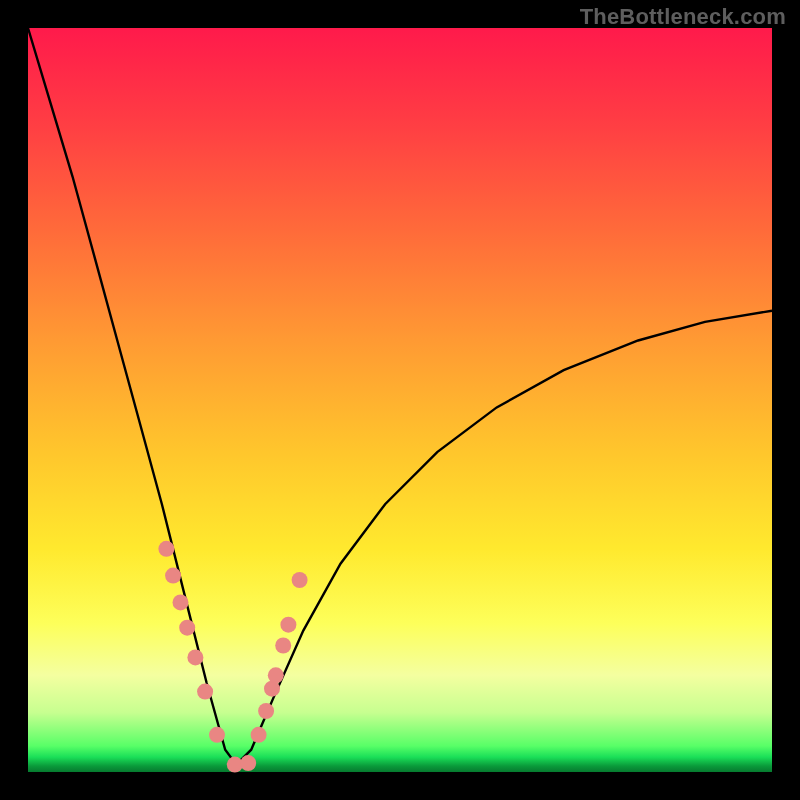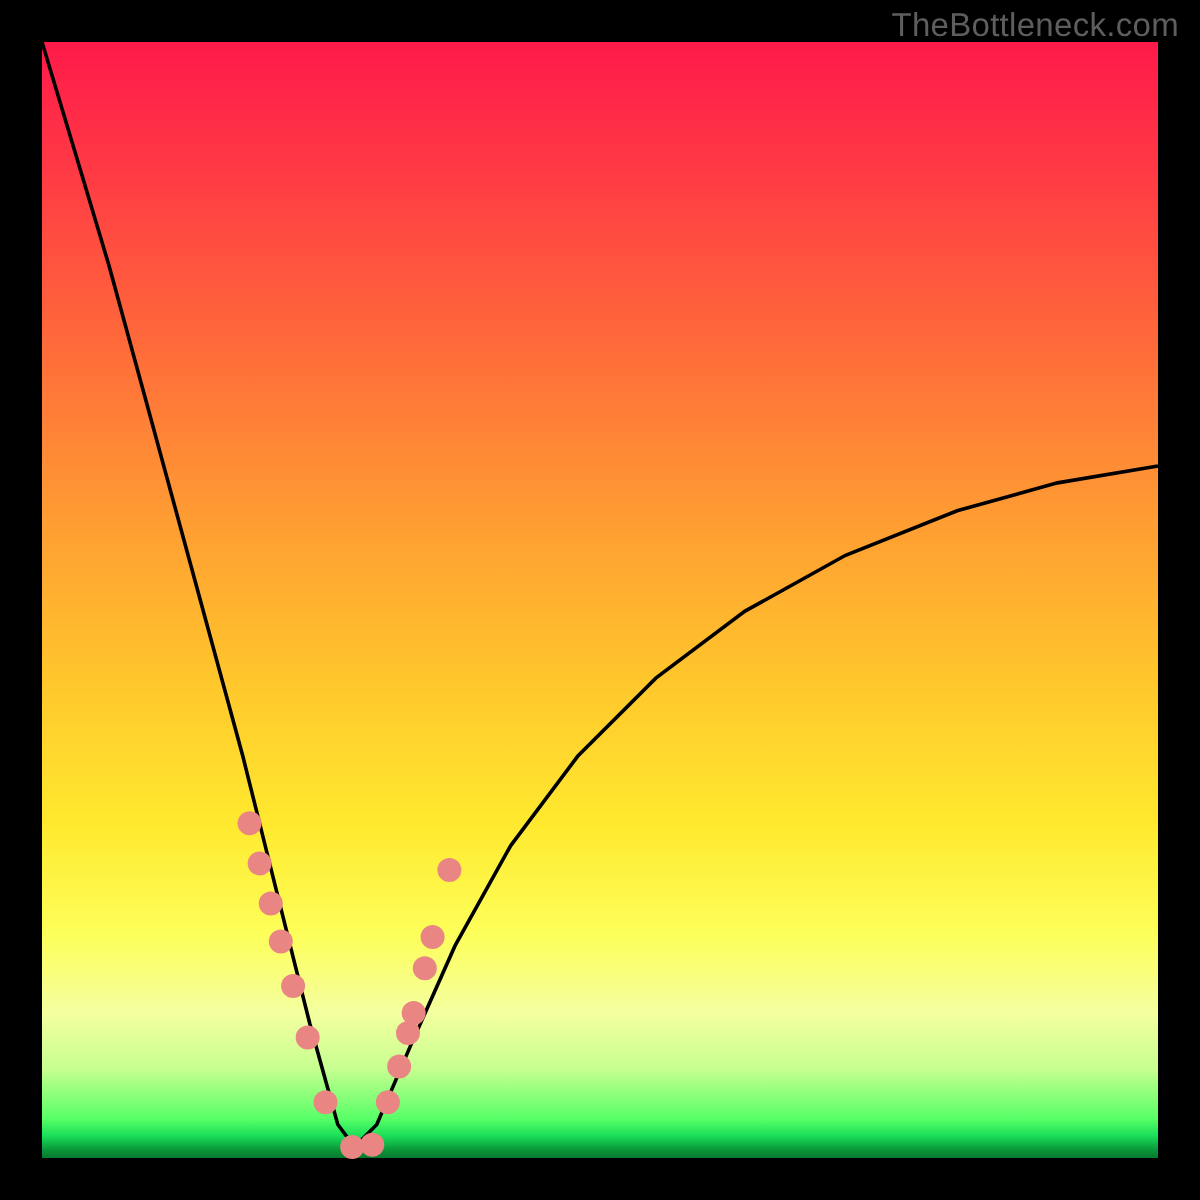--- a/index.html
+++ b/index.html
@@ -42,21 +42,21 @@
       #0a9a3a 99.2%,
       #067a2f 100%
     );
   }
   .watermark {
     position: absolute;
     top: 4px;
     right: 14px;
     color: #5e5e5e;
     font-size: 22px;
-    font-weight: 400;
+    font-weight: 700;
     letter-spacing: 0.2px;
     user-select: none;
   }
   svg.curve {
     position: absolute;
     top: 0;
     left: 0;
     width: 744px;
     height: 744px;
     overflow: visible;

